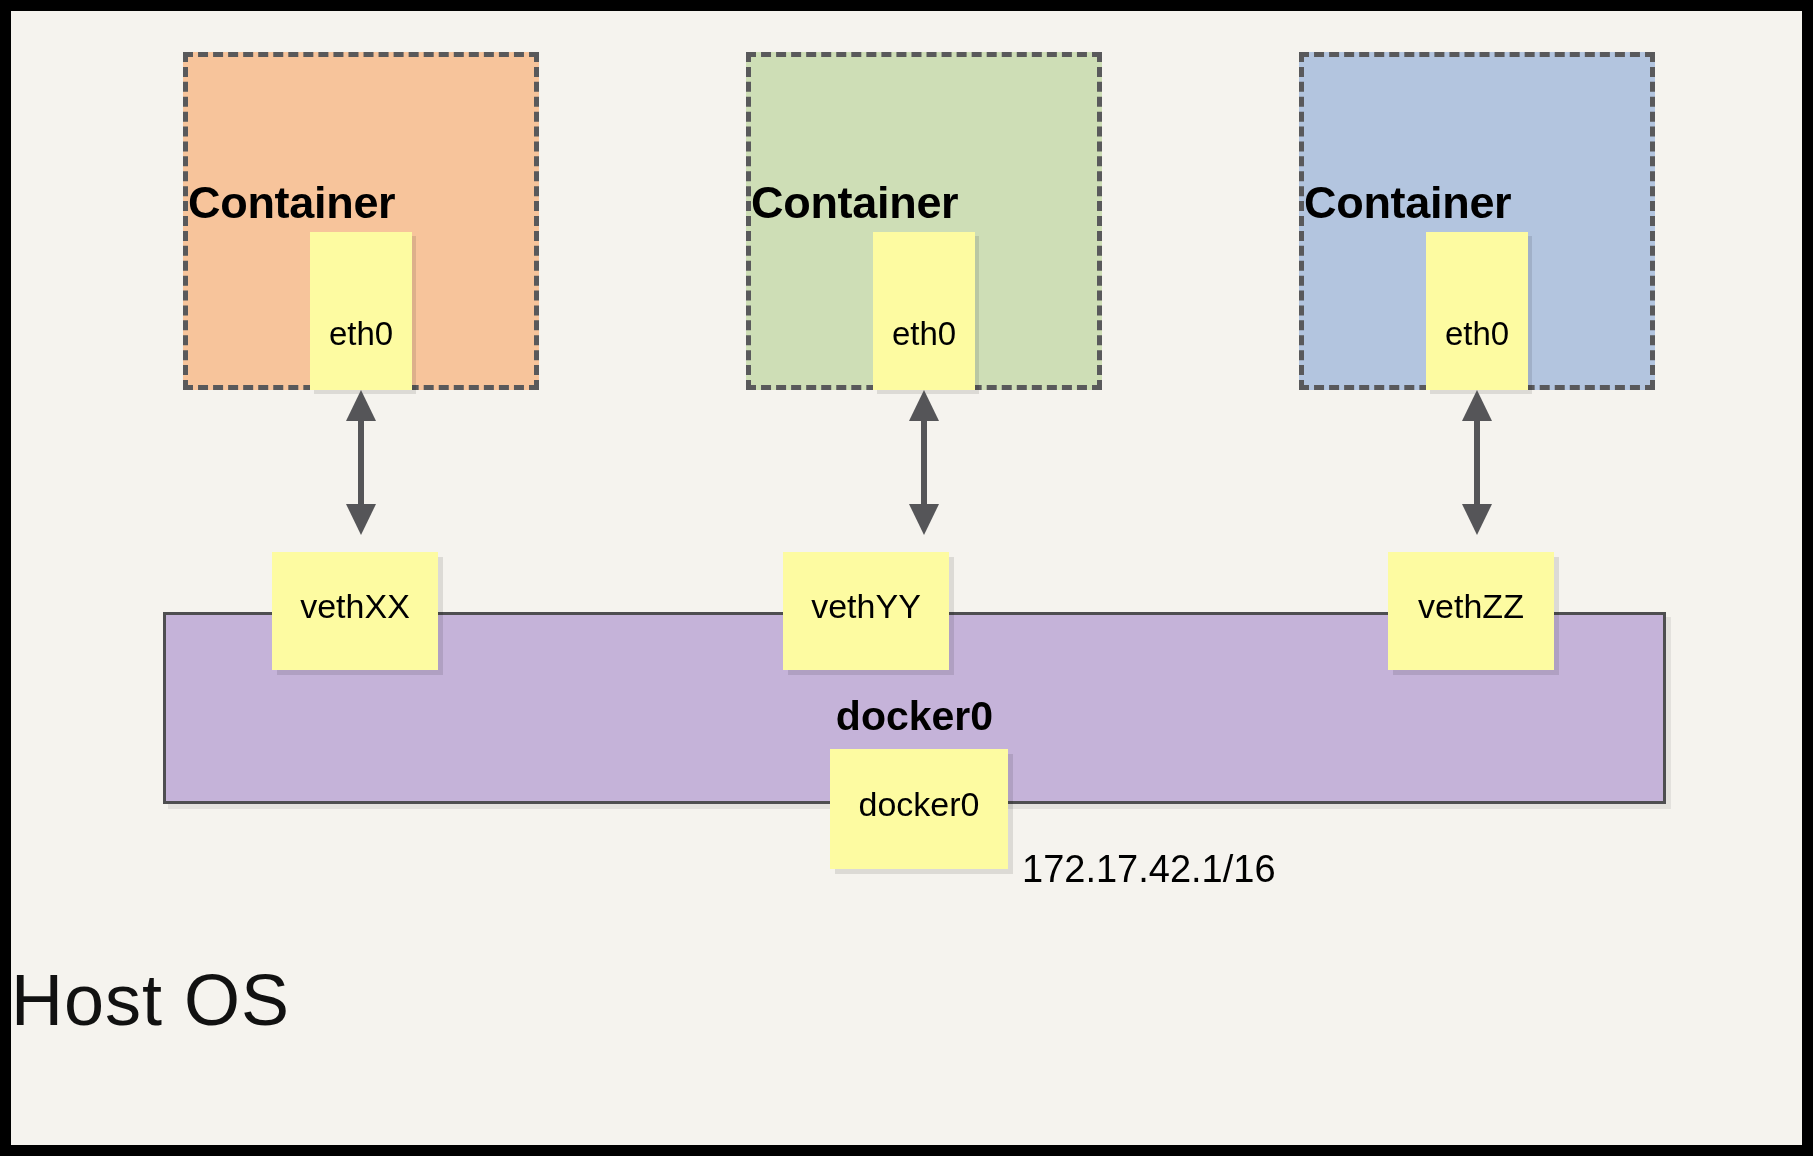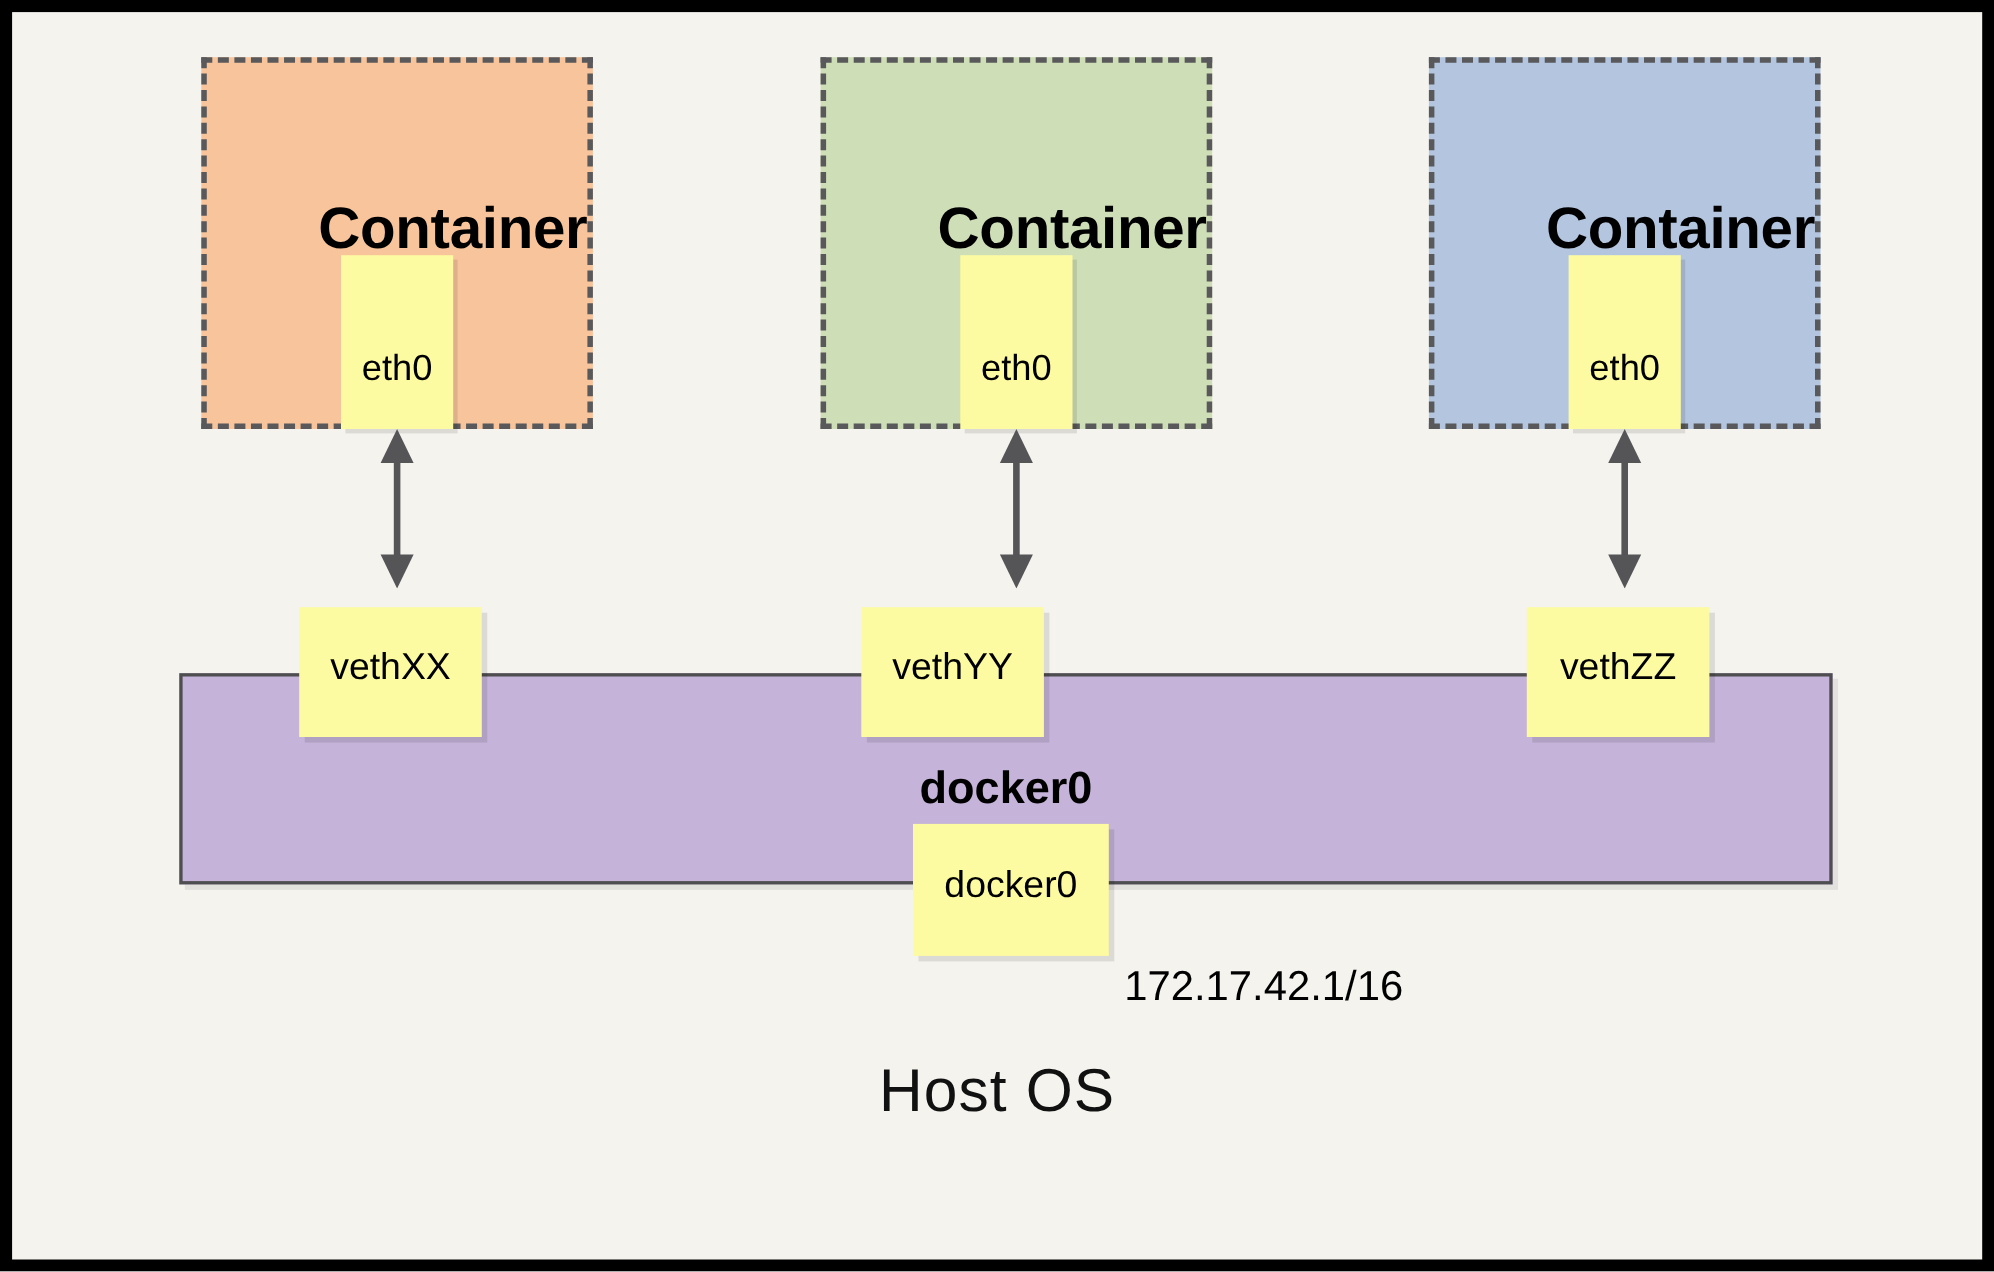--- a/index.html
+++ b/index.html
@@ -35,22 +35,22 @@
     box-sizing: border-box;
     top: 41px;
     width: 356px;
     height: 338px;
   }
   .container-box .container-title {
     position: absolute;
     left: 0;
     right: 0;
     top: 120px;
-    text-align: right;
-    font-size: 53px;
+    text-align: left;
+    font-size: 45px;
     font-weight: bold;
     color: #000;
     letter-spacing: -0.3px;
   }
   .eth-box {
     position: absolute;
     left: 50%;
     margin-left: -51px;
     top: 175px;
     width: 102px;
@@ -145,31 +145,30 @@
   }
 
   
   #ip-text {
     position: absolute;
     left: 1011px;
     top: 837px;
     font-size: 38px;
     color: #000;
     white-space: nowrap;
-    margin-top: 28px;
   }
 
   
   #host-os {
     position: absolute;
     left: 0;
     right: 0;
     top: 948px;
-    text-align: center;
-    font-size: 55px;
+    text-align: left;
+    font-size: 72px;
     font-weight: 300;
     color: #111;
     letter-spacing: 1px;
   }
 </style>
 </head>
 <body>
 
 <div id="canvas">
   <div id="stage">

